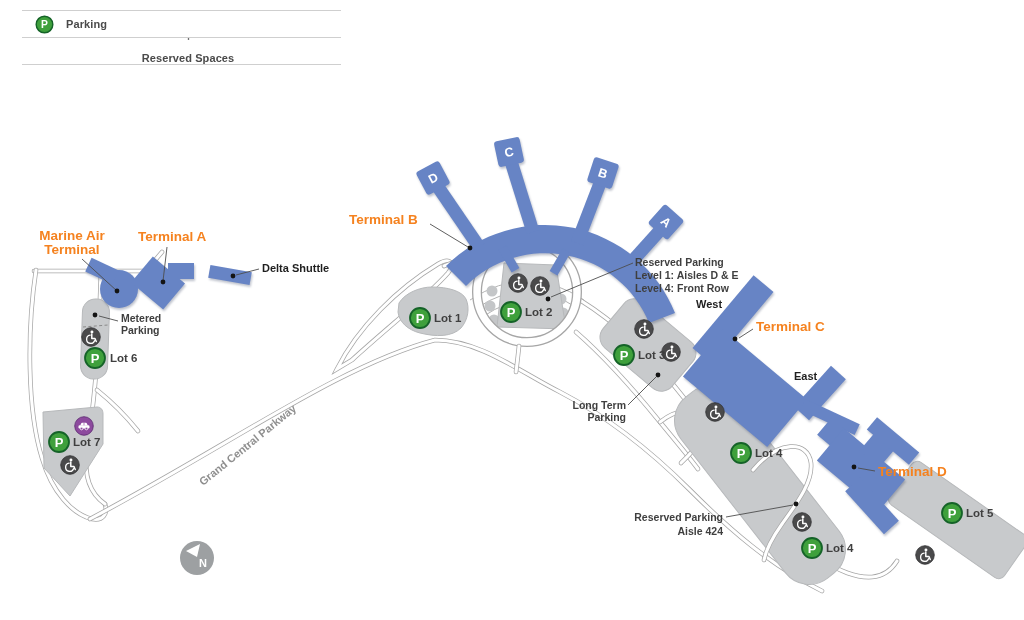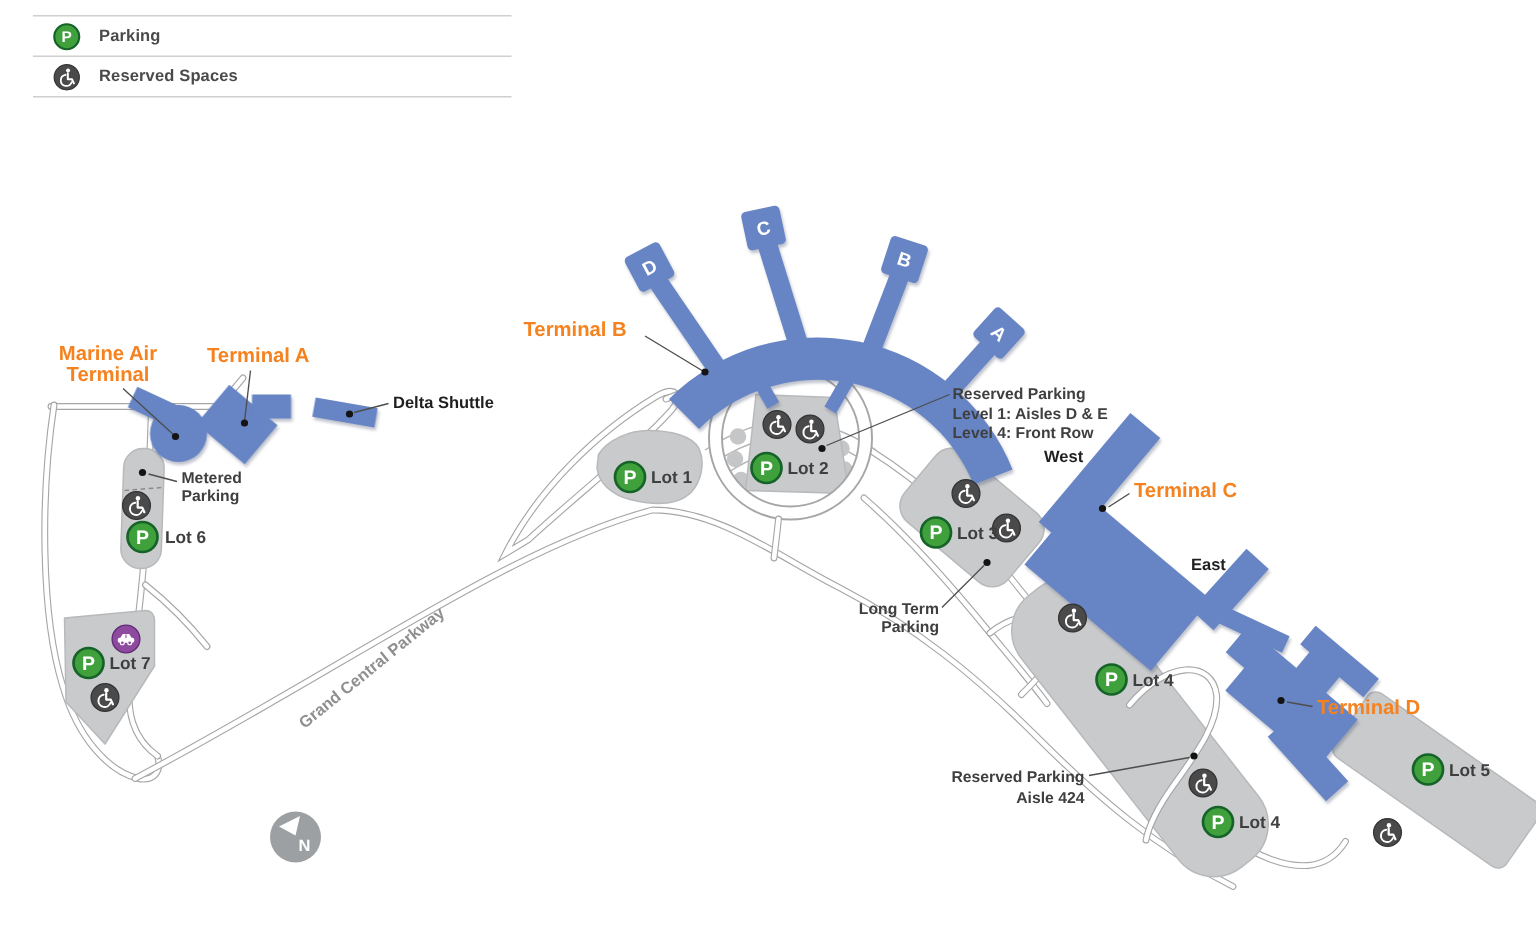--- a/index.html
+++ b/index.html
@@ -2,21 +2,21 @@
 <html><head>
 <meta charset="utf-8">
 <style>
   html,body{margin:0;padding:0;background:#fff;}
   .stage{position:relative;width:1024px;height:620px;background:#ffffff;overflow:hidden;
          font-family:"Liberation Sans","DejaVu Sans",sans-serif;}
   
   .legend{position:absolute;left:22px;top:10px;width:319px;}
   .legend-row{display:flex;align-items:center;gap:12px;height:26px;padding-left:13px;
               border-top:1px solid #cfcfcf;}
-  .legend-row:last-child{border-bottom:1px solid #cfcfcf;}
+  .legend-row:last-child{border-bottom:1px solid #cfcfcf;flex-direction:column;}
   .legend-label{font-size:11px;font-weight:bold;color:#4a4a4a;letter-spacing:.1px;}
   .legend-icn{width:19px;height:19px;display:block;}
   
   svg.map{position:absolute;left:0;top:0;}
   .rc{stroke:#a6a6a6;stroke-width:4.6;fill:none;stroke-linecap:round;}
   .rf{stroke:#ffffff;stroke-width:3.1;fill:none;stroke-linecap:round;}
   .rc2{stroke:#a6a6a6;stroke-width:10;fill:none;}
   .rf2{stroke:#ffffff;stroke-width:7.4;fill:none;}
   .thinroad{stroke:#b3b3b3;stroke-width:1;fill:none;}
   .lot{fill:#c8cacc;stroke:#b7b9bb;stroke-width:1;}

